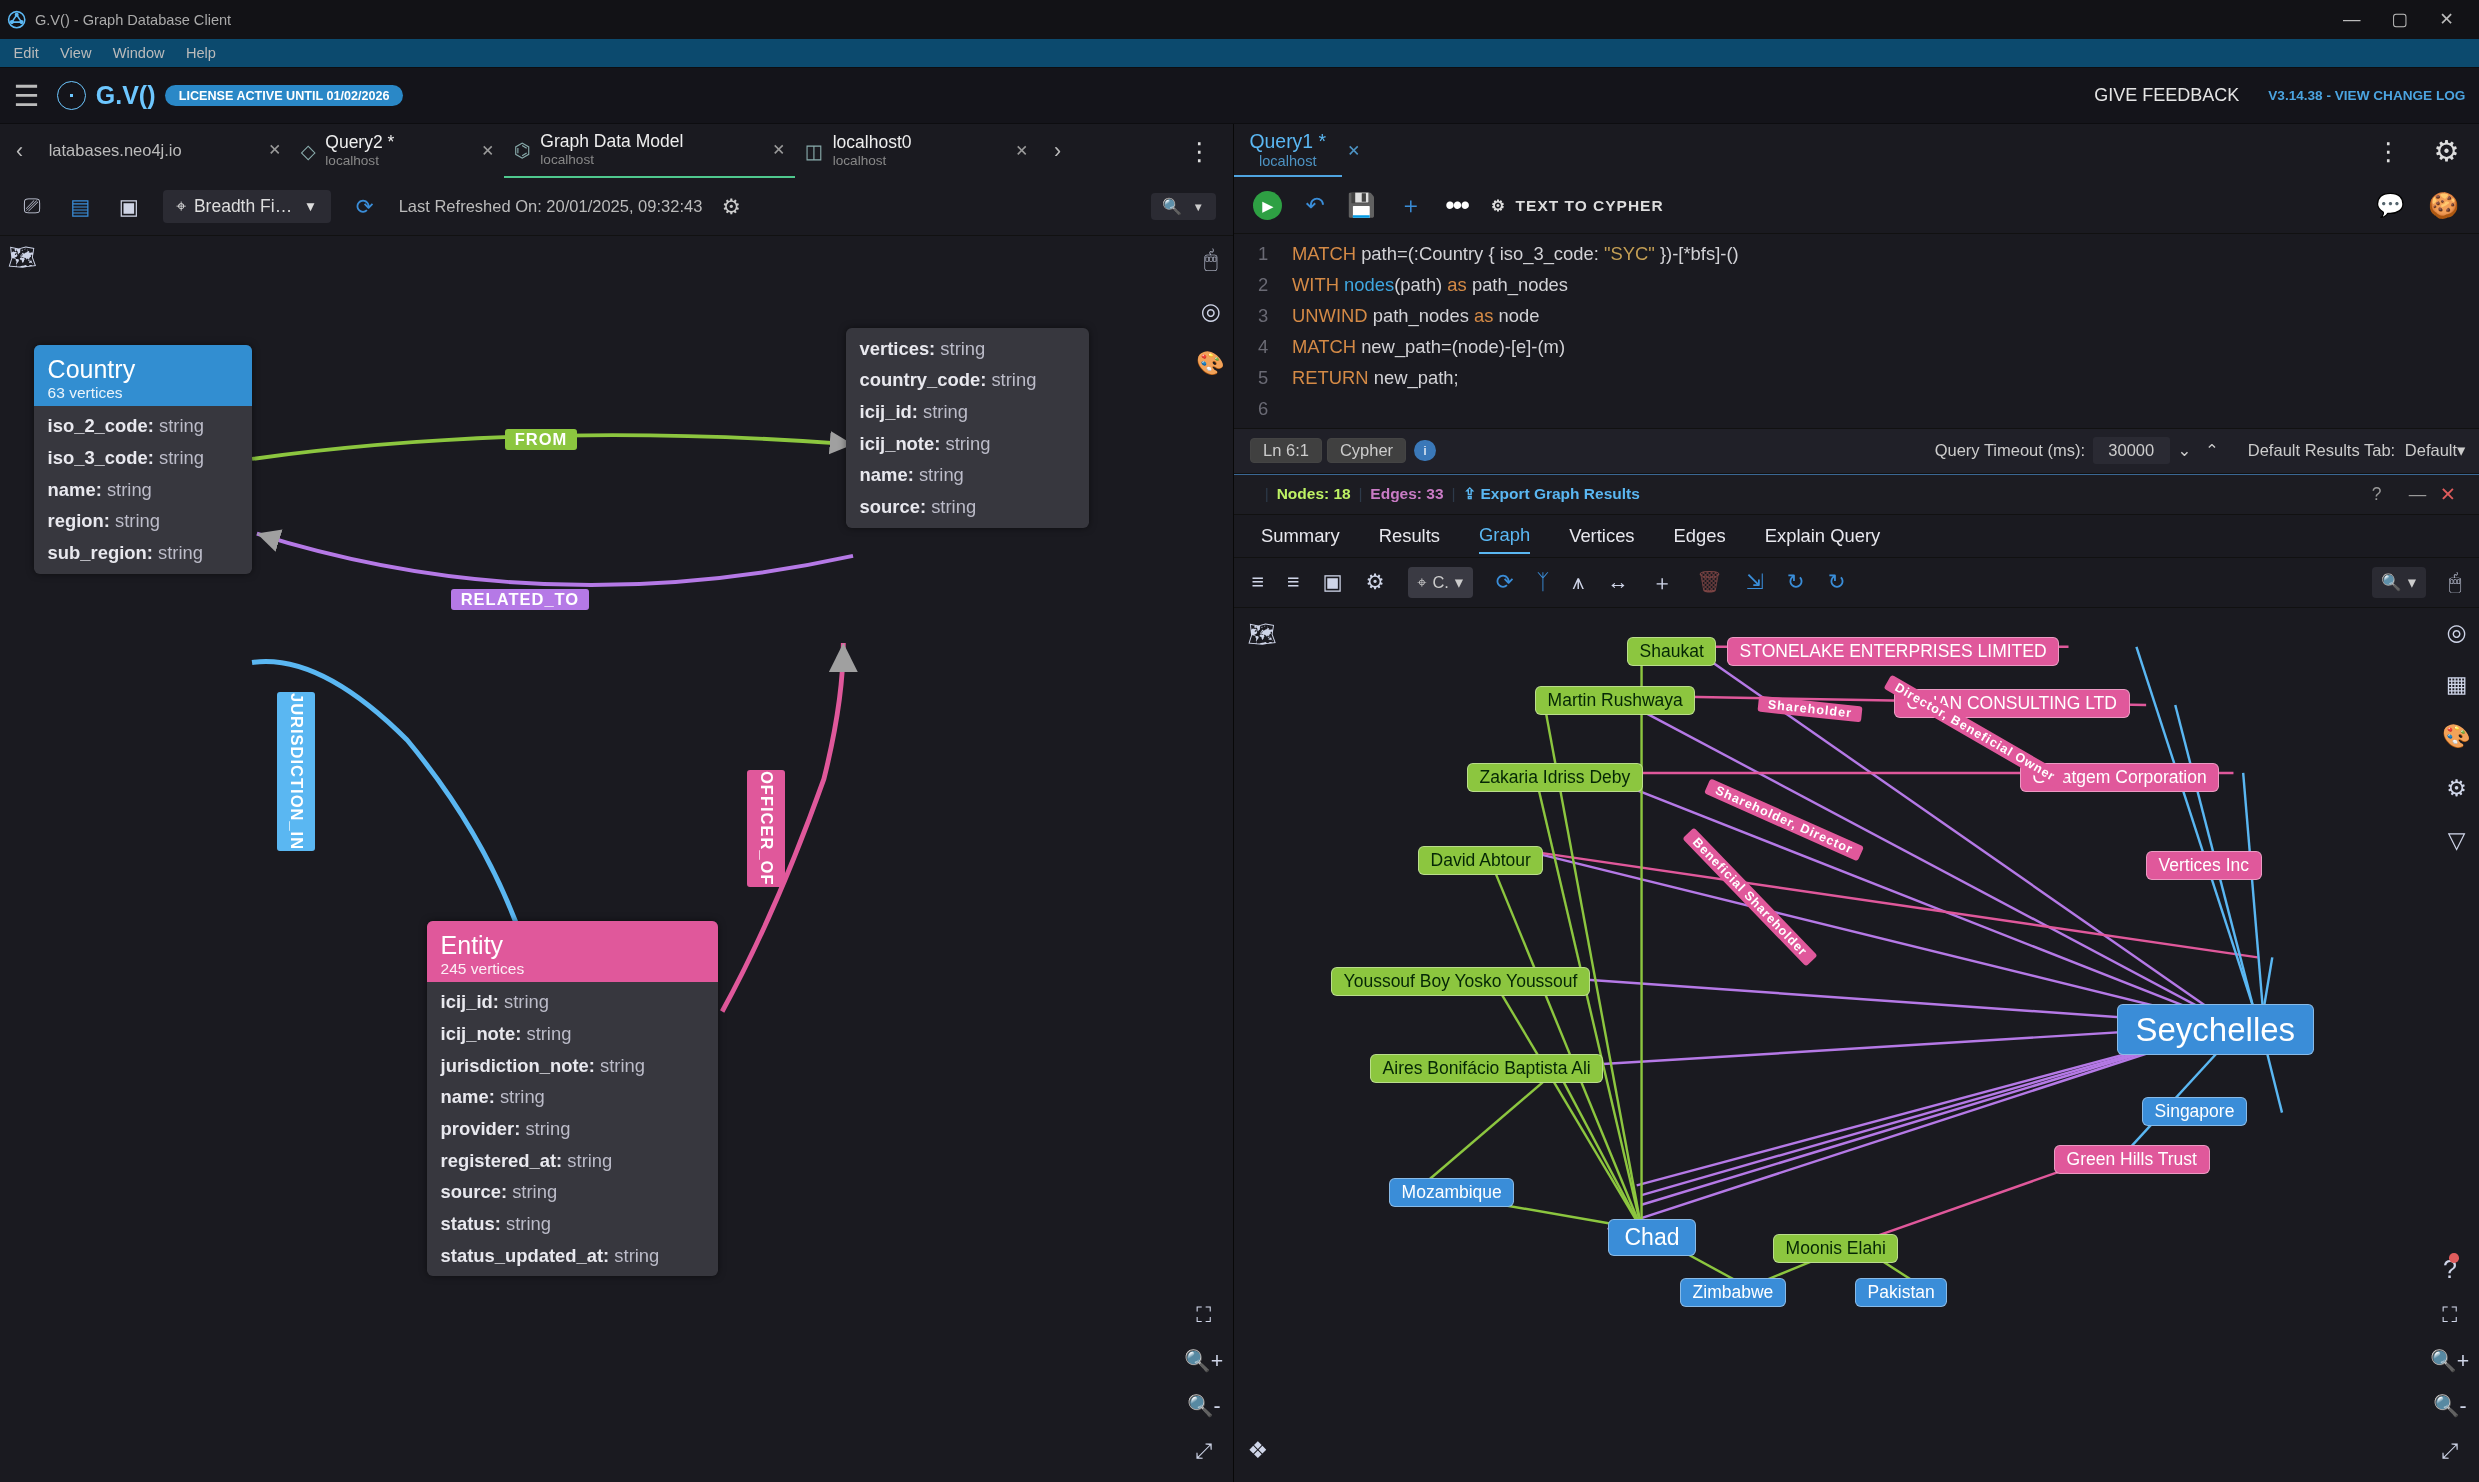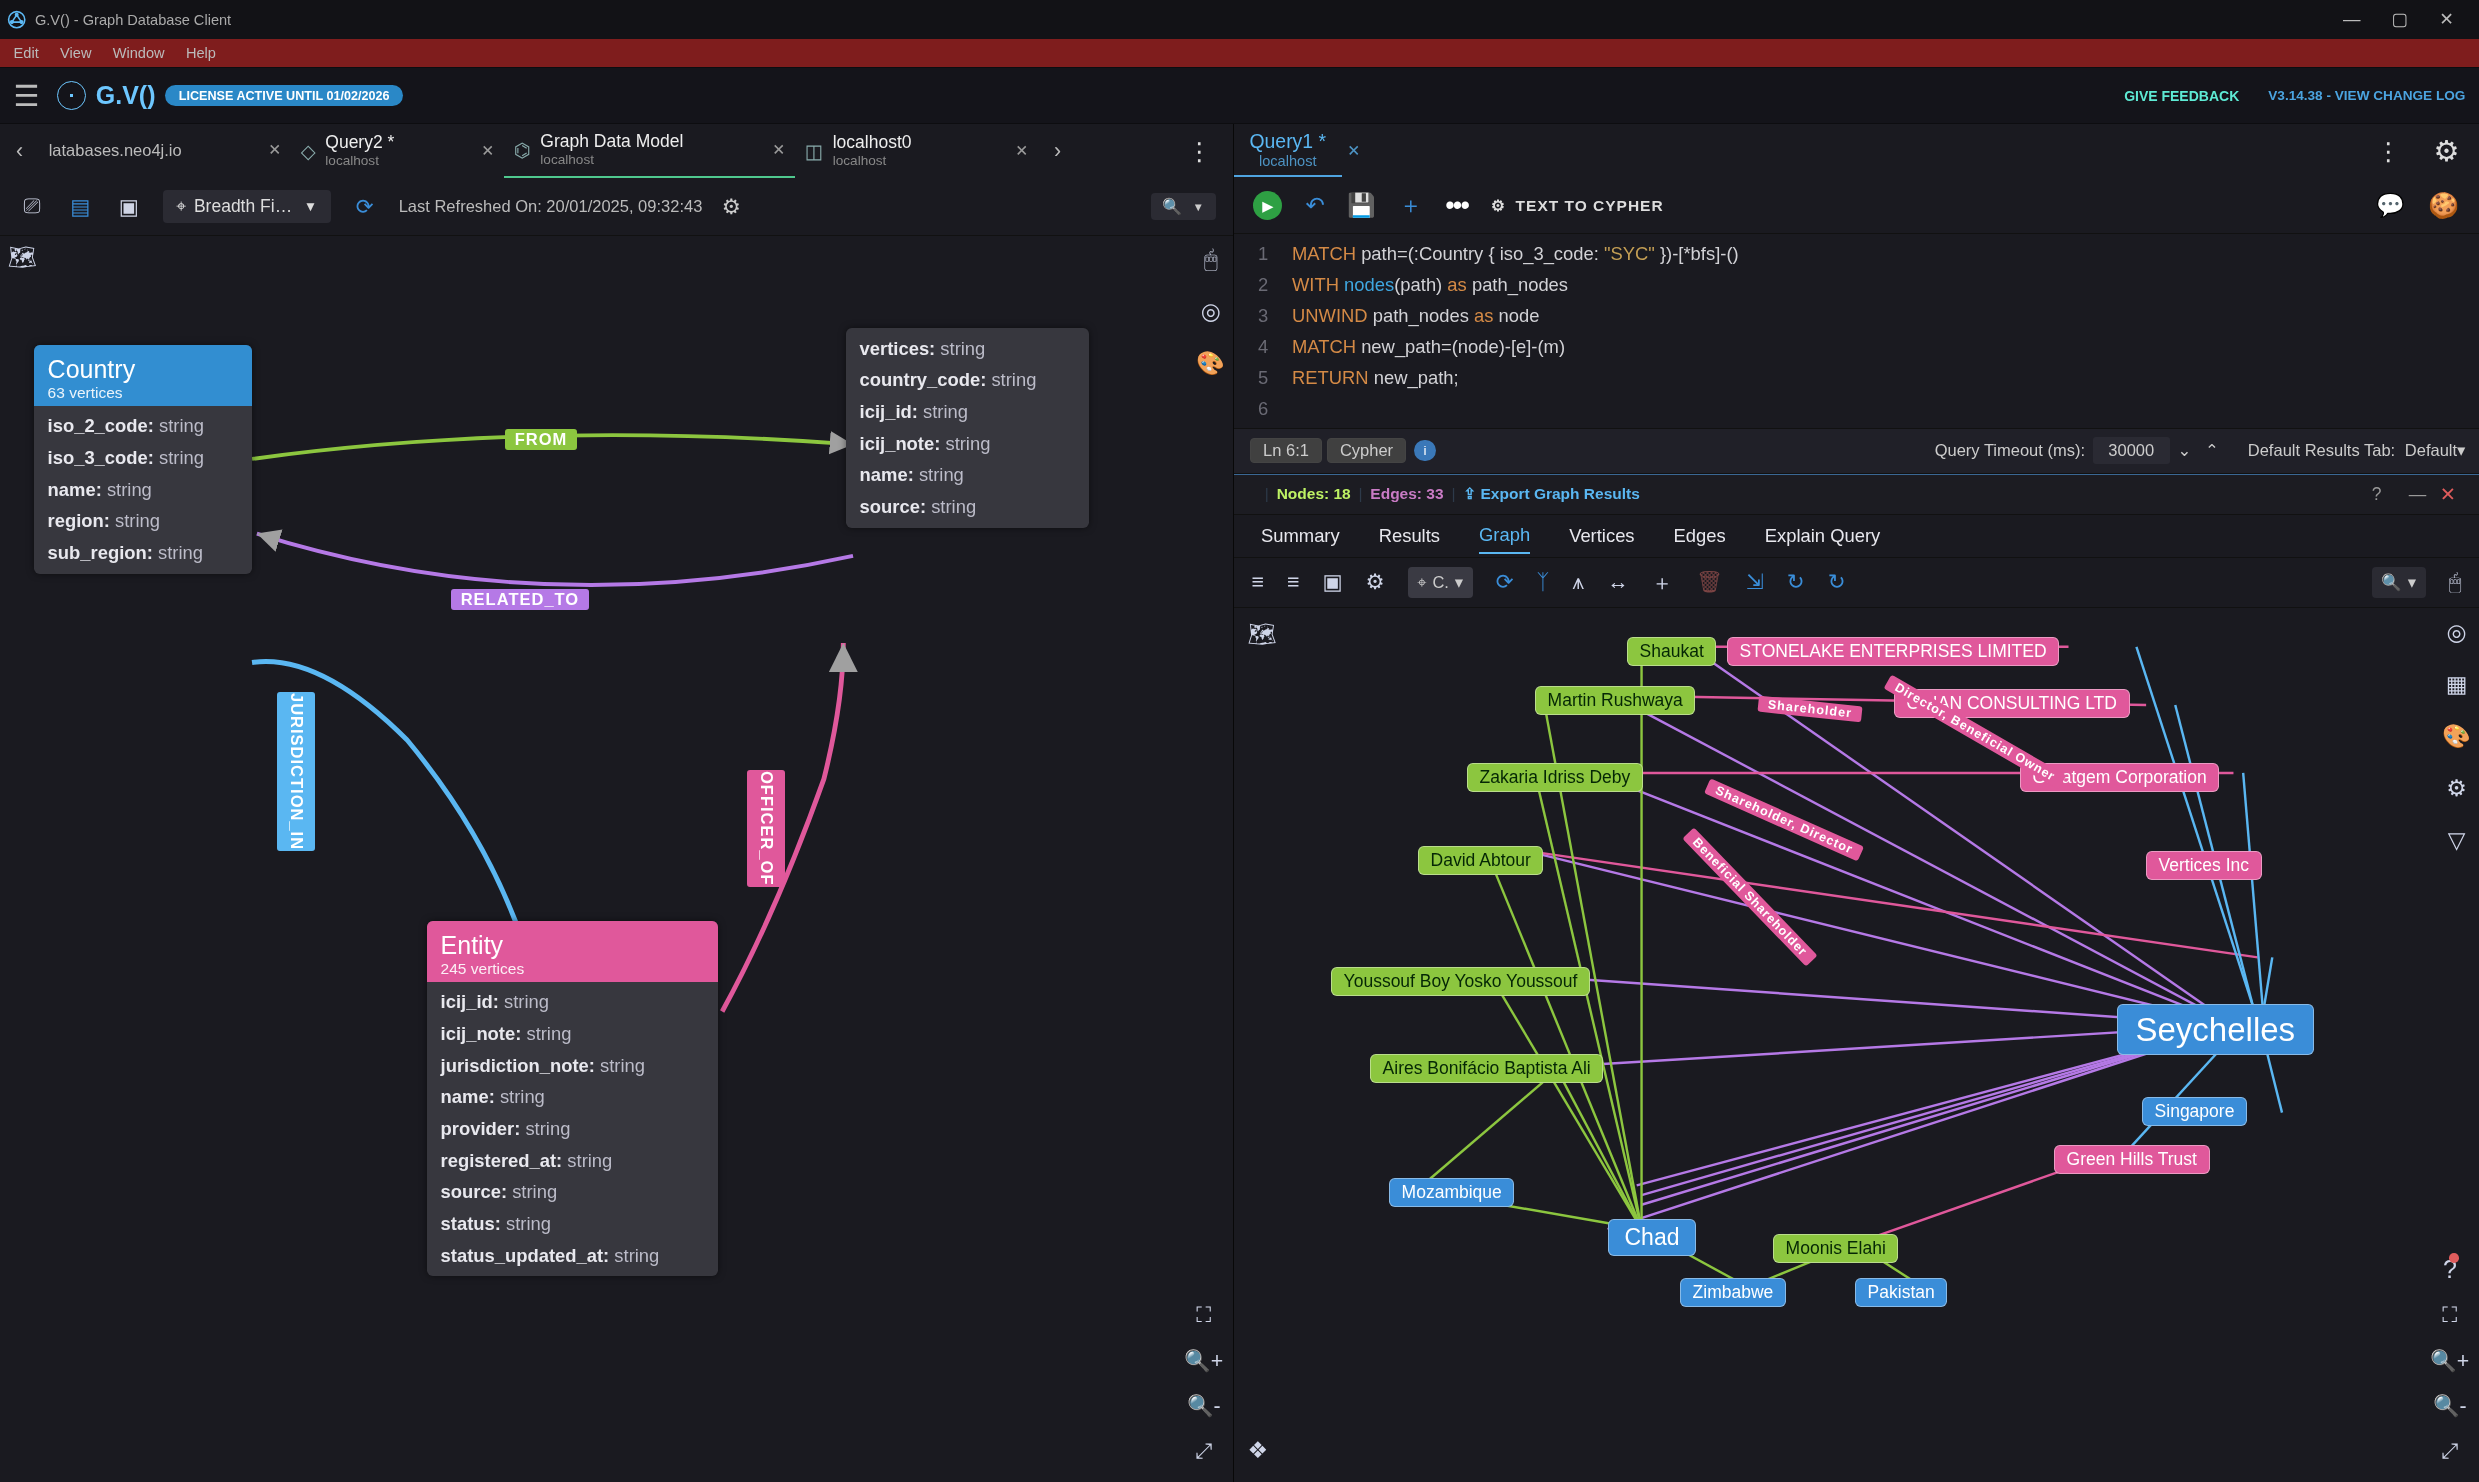--- a/index.html
+++ b/index.html
@@ -1,29 +1,29 @@
 <!DOCTYPE html>
 <html><head>
 <meta charset="utf-8">
 <style>
 * { margin:0; padding:0; box-sizing:border-box; font-family:"Segoe UI",Arial,sans-serif; }
 body { background:#1a1a1f; color:#ccc; overflow:hidden; width:2479px; height:1483px; }
 .titlebar { height:39px; background:#121216; display:flex; align-items:center; padding:0 5.8px; font-size:13.6px; color:#aaa; }
 .titlebar .logo-icn { width:21.3px; height:21.3px; margin-right:7.8px; color:#5dbaf5; display:flex; align-items:center; justify-content:center;}
 .titlebar .title { flex:1; font-size:14.6px; }
 .winbtns { display:flex; gap:31px; padding:0 19.4px; font-size:17.5px; color:#bbb; }
-.menubar { height:29px; background:#7f1d1d; display:flex; align-items:center; gap:21.3px; padding:0 13.6px; font-size:14.6px; color:#bbb; border-bottom:1px solid #0d0d10;}
+.menubar { height:29px; background:#0c4a6e; display:flex; align-items:center; gap:21.3px; padding:0 13.6px; font-size:14.6px; color:#bbb; border-bottom:1px solid #0d0d10;}
 .mainbar { height:56px; background:#14141a; display:flex; align-items:center; padding:0 13.6px; border-bottom:1px solid #0d0d10;}
 .hamburger{font-size:29px;color:#bbb;margin-right:17.5px;cursor:pointer;}
 .brand { display:flex; align-items:center; gap:9.7px; color:#6dc7ff; font-weight:700; font-size:25px;}
 .brand .circ{width:29px;height:29px;border-radius:50%;border:1.9px solid #6dc7ff;position:relative;}
 .brand .circ::before{content:"";position:absolute;inset:0;border-radius:50%;background:radial-gradient(circle,#6dc7ff 1.9px,transparent 1.9px);}
 .license{background:#2a88c7;color:#fff;font-size:12.6px;font-weight:700;padding:3.9px 13.6px;border-radius:13.6px;margin-left:9.7px;}
 .mainbar .sp{flex:1}
-.feedback{color:#5eead4;font-size:14px;font-weight:700;margin-right:29px;}
+.feedback{color:#e5e5e5;font-size:18px;font-weight:400;margin-right:29px;}
 .version{color:#4ba4e0;font-size:13.6px;font-weight:700;}
 .layout{display:flex;width:100%;height:calc(100% - 124px);}
 .leftpane{width:1234px;display:flex;flex-direction:column;border-right:1px solid #080808;}
 .rightpane{flex:1;display:flex;flex-direction:column;}
 
 .tabrow{height:54px;background:#1a1a20;display:flex;align-items:center;position:relative;}
 .tabchev{width:39px;text-align:center;font-size:21.3px;color:#bbb;}
 .dbtab{width:223px;height:54px;display:flex;align-items:center;padding:0 9.7px;font-size:16.5px;color:#ccc;}
 .dbtab.first{width:252px;color:#bbb;justify-content:flex-end;border-bottom:2.9px solid transparent;}
 .dbtab .close{margin-left:auto;font-size:15.5px;color:#999;}

